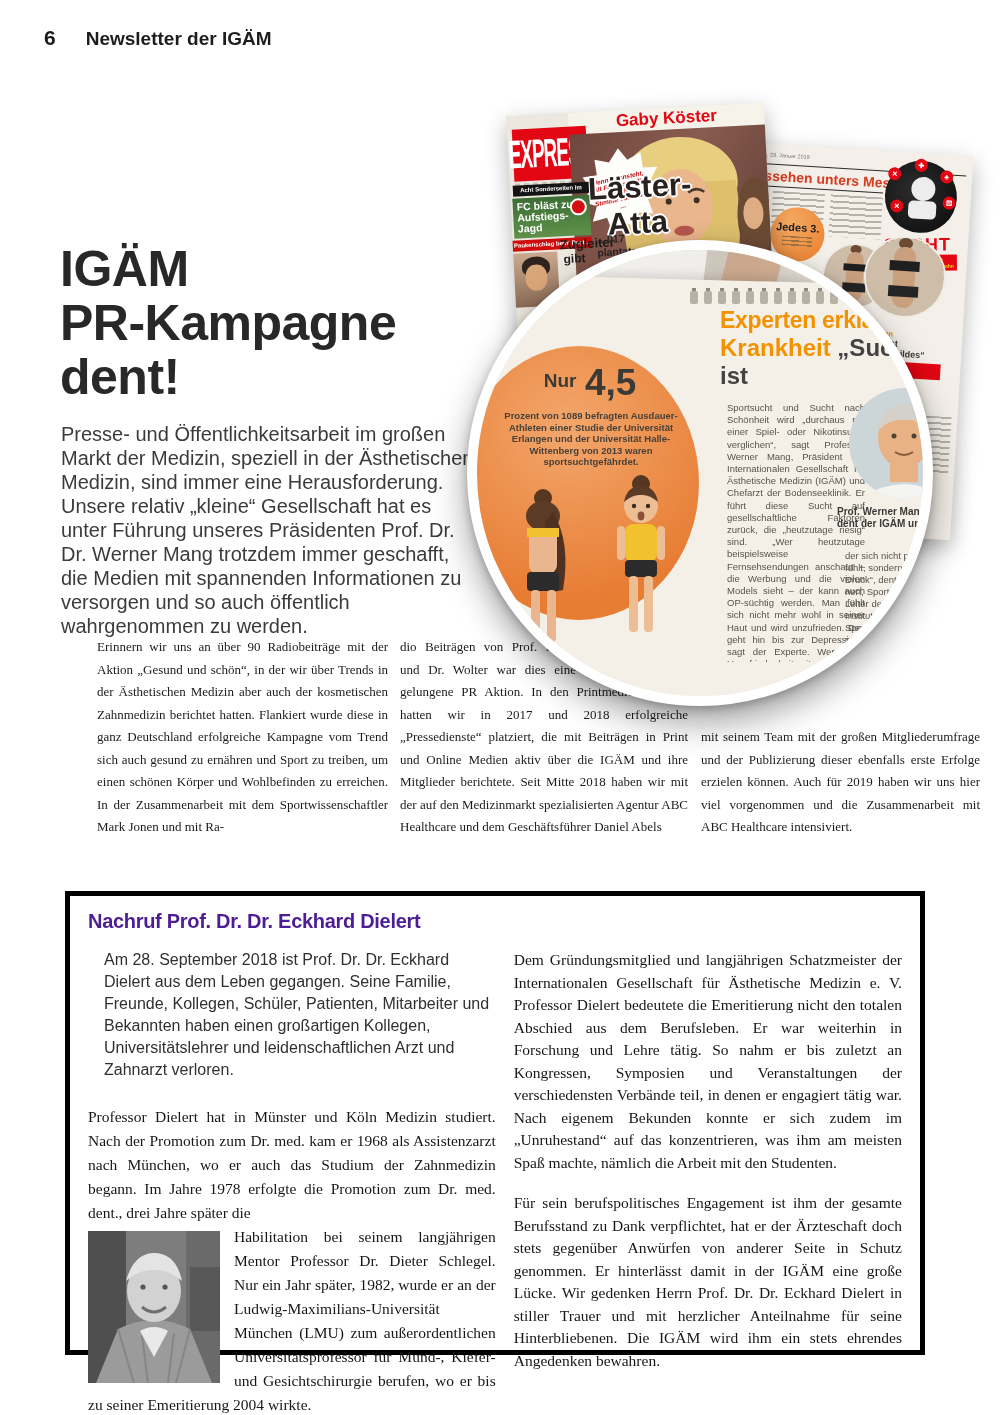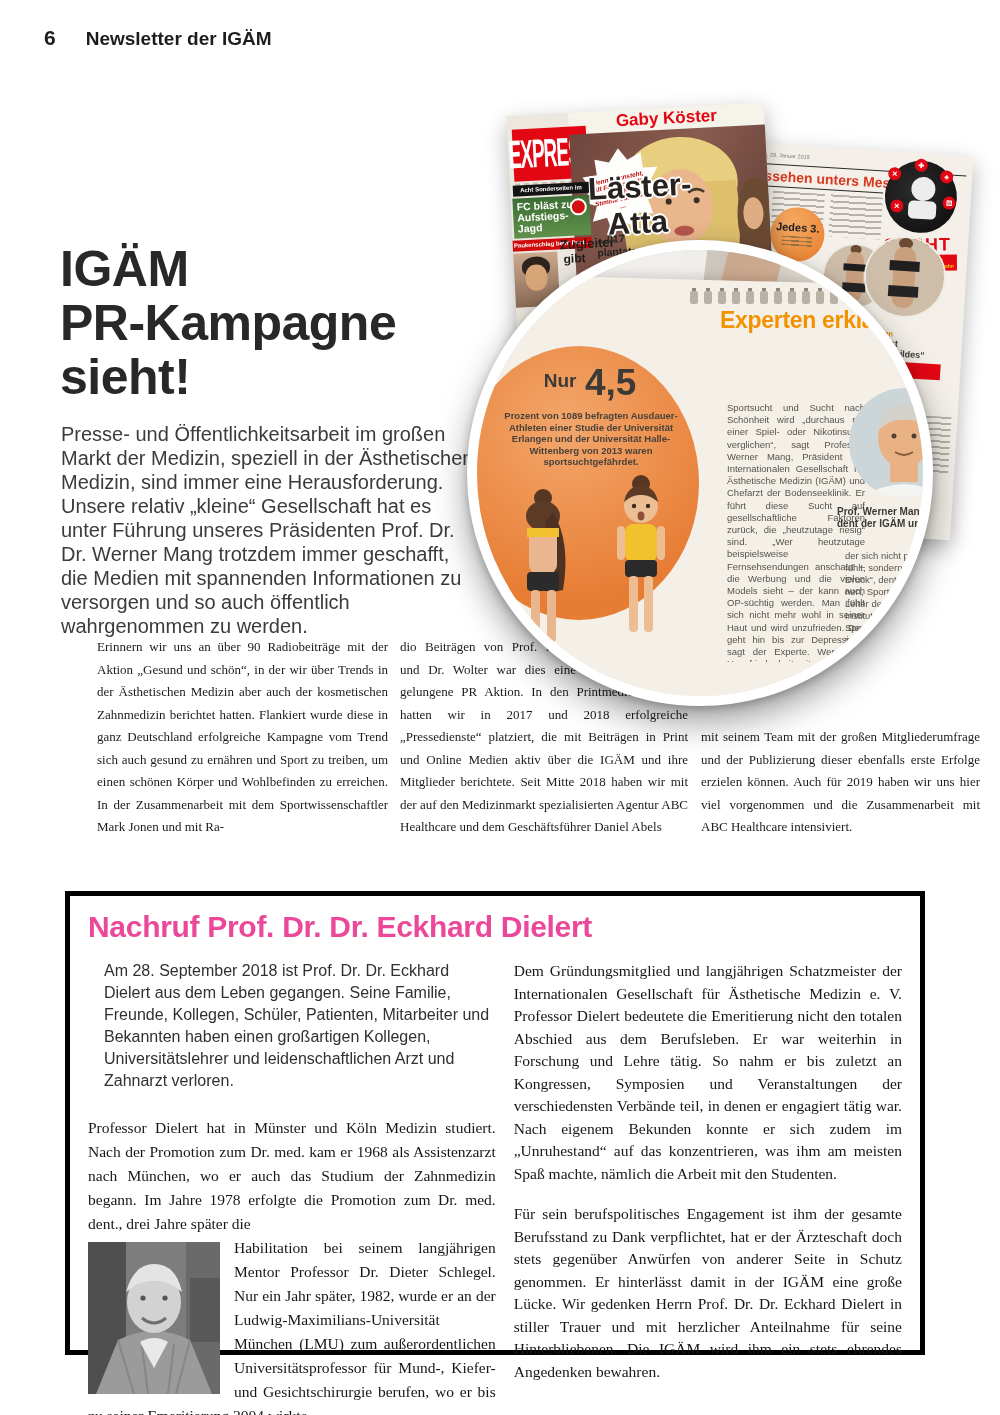--- a/index.html
+++ b/index.html
@@ -23,21 +23,21 @@
   .col3{left:661px;width:279px;padding-top:90px;}
   .sp{float:right;clear:right;}
   .sp1{width:112px;height:23px;}
   .sp2{width:84px;height:22px;}
   .sp3{width:48px;height:22px;}
 
   
   .obit{position:absolute;left:65px;top:891px;width:860px;height:464px;border:5px solid #000;
         background:#fff;box-sizing:border-box;}
   .obit-inner{padding:12px 18px 0 18px;}
-  .obit-title{margin:2px 0 16px 0;font-size:30px;font-weight:800;color:#ec4899;letter-spacing:-0.3px;}
+  .obit-title{margin:2px 0 16px 0;font-size:20px;font-weight:800;color:#4c1d95;letter-spacing:-0.3px;}
   .obit-cols{display:flex;gap:18px;}
   .obit-left{width:420px;}
   .obit-right{width:400px;}
   .obit-lead{margin:0 0 24px 16px;font-size:16px;line-height:22px;color:#303030;}
   .serif{font-family:"Liberation Serif",serif;font-size:15.5px;color:#161616;text-align:justify;margin:0;}
   .obit-left .serif{line-height:24px;}
   .obit-right .serif{line-height:22.5px;margin-bottom:18px;}
   .obit-photo{float:left;width:132px;height:152px;margin:6px 14px 2px 0;background:#777;}
   .obit-photo svg{display:block;}
 
@@ -163,21 +163,21 @@
 
 <div id="page">
 
   <div class="pg-header">
     <span class="num">6</span>
     <span>Newsletter der IGÄM</span>
   </div>
 
   <h1 class="art-title pre">IGÄM
 PR-Kampagne
-sieht!</h1>
+dent!</h1>
   <p class="art-intro">Presse- und Öffentlichkeitsarbeit im großen Markt der Medizin, speziell in der Ästhetischen Medizin, sind immer eine Herausforderung. Unsere relativ „kleine“ Gesellschaft hat es unter Führung unseres Präsidenten Prof. Dr. Dr. Werner Mang trotzdem immer geschafft, die Medien mit spannenden Informationen zu versorgen und so auch öffentlich wahrgenommen zu werden.</p>
 
   <div class="col col1">Erinnern wir uns an über 90 Radiobeiträge mit der Aktion „Gesund und schön“, in der wir über Trends in der Ästhetischen Medizin aber auch der kosmetischen Zahnmedizin berichtet hatten. Flankiert wurde diese in ganz Deutschland erfolgreiche Kampagne vom Trend sich auch gesund zu ernähren und Sport zu treiben, um einen schönen Körper und Wohlbefinden zu erreichen. In der Zusammenarbeit mit dem Sportwissenschaftler Mark Jonen und mit Ra-</div>
   <div class="col col2">
     <span class="sp sp1"></span>
     <span class="sp sp2"></span>
     <span class="sp sp3"></span>
     <span>dio Beiträgen von Prof. Mang und Dr. Wolter war dies eine gelungene PR Aktion. In den Printmedien hatten wir in 2017 und 2018 erfolgreiche „Pressedienste“ platziert, die mit Beiträgen in Print und Online Medien aktiv über die IGÄM und ihre Mitglieder berichtete. Seit Mitte 2018 haben wir mit der auf den Medizinmarkt spezialisierten Agentur ABC Healthcare und dem Geschäftsführer Daniel Abels</span>
   </div>
   <div class="col col3">mit seinem Team mit der großen Mitgliederumfrage und der Publizierung dieser ebenfalls erste Erfolge erzielen können. Auch für 2019 haben wir uns hier viel vorgenommen und die Zusammenarbeit mit ABC Healthcare intensiviert.</div>
@@ -276,20 +276,23 @@
 brust (rechts).</div>
   </div>
 
   <div class="mag">
     <div class="mag-bgphoto"></div>
     <div class="mag-mirror"></div>
     <div class="mag-arm"></div>
     <div class="mag-paper"></div>
     <div class="bottles"><span class="bottle"></span><span class="bottle"></span><span class="bottle"></span><span class="bottle"></span><span class="bottle"></span><span class="bottle"></span><span class="bottle"></span><span class="bottle"></span><span class="bottle"></span><span class="bottle"></span><span class="bottle"></span><span class="bottle"></span><span class="bottle"></span><span class="bottle"></span></div>
     <div class="mag-kicker">Experten erklären</div>
+    <div class="mag-line2">
+      <span class="o">Krankheit</span><span class="d"> „Sucht ist</span>
+    </div>
     <div class="mag-bodyl">Sportsucht und Sucht nach Schönheit wird „durchaus mit einer Spiel- oder Nikotinsucht verglichen“, sagt Professor Werner Mang, Präsident der Internationalen Gesellschaft für Ästhetische Medizin (IGÄM) und Chefarzt der Bodenseeklinik. Er führt diese Sucht auf gesellschaftliche Faktoren zurück, die „heutzutage riesig“ sind. „Wer heutzutage beispielsweise Fernsehsendungen anschaut – die Werbung und die vielen Models sieht – der kann auch OP-süchtig werden. Man fühlt sich nicht mehr wohl in seiner Haut und wird unzufrieden. Das geht hin bis zur Depression“, sagt der Experte. Wer seine Unzufriedenheit mit exzessivem Sporttreiben kompensieren will</div>
     <div class="mag-portrait">
       <svg width="110" height="110" viewBox="0 0 110 110">
         <circle cx="55" cy="55" r="55" fill="#ccd6d9"></circle>
         <path d="M12 110 Q55 82 98 110 L98 110 L12 110Z" fill="#f4f4f2"></path>
         <rect x="41" y="72" width="28" height="22" fill="#e8b285"></rect>
         <ellipse cx="55" cy="50" rx="26" ry="30" fill="#e8b285"></ellipse>
         <path d="M28 44 Q33 16 55 16 Q77 16 82 44 Q69 30 55 32 Q41 30 28 44Z" fill="#d3d1ca"></path>
         <circle cx="45" cy="48" r="2.5" fill="#4c4337"></circle>
           <circle cx="65" cy="48" r="2.5" fill="#4c4337"></circle>

